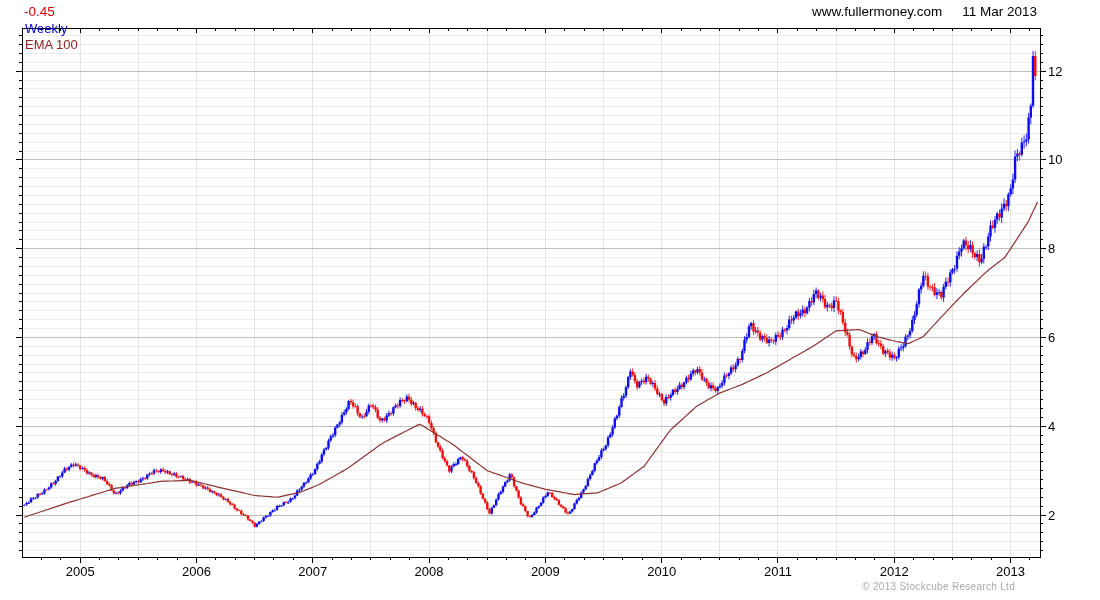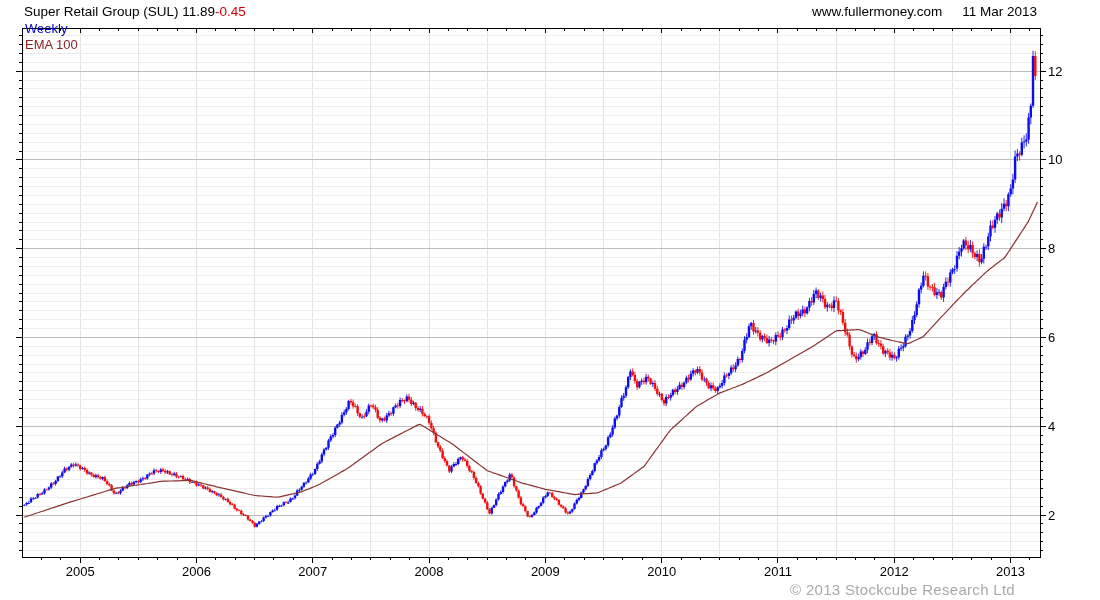--- a/index.html
+++ b/index.html
@@ -4,21 +4,21 @@
 <style>
   html,body{margin:0;padding:0;background:#ffffff;}
   body{width:1100px;height:600px;position:relative;overflow:hidden;
        font-family:"Liberation Sans",sans-serif;color:#000;}
   .hdr{position:absolute;left:24px;top:4px;right:63px;display:flex;align-items:baseline;
        font-size:13.5px;white-space:nowrap;}
   .hdr .chg{}
   .hdr .url{margin-left:auto;}
   .hdr .dt{margin-left:20px;}
   .legend{position:absolute;left:25px;top:21px;font-size:13px;line-height:15.5px;}
-  .copyright{position:absolute;right:85px;top:581px;font-size:15px;color:#a9a9a9;letter-spacing:.3px;}
+  .copyright{position:absolute;right:85px;top:581px;font-size:10px;color:#a9a9a9;letter-spacing:.3px;}
   svg{position:absolute;left:0;top:0;}
 </style>
 </head>
 <body>
 
 <svg id="chart" width="1100" height="600">
     <g shape-rendering="crispEdges" stroke-width="1">
       <line x1="80.15149091740022" y1="28" x2="80.15149091740022" y2="557" stroke="#e3e3e3"></line>
       <line x1="138.30298183480045" y1="28" x2="138.30298183480045" y2="557" stroke="#e3e3e3"></line>
       <line x1="196.45447275220067" y1="28" x2="196.45447275220067" y2="557" stroke="#e3e3e3"></line>
@@ -343,21 +343,20 @@
       <text x="1048" y="519.5137595435858">2</text>
       <text x="1048" y="430.7479234835137">4</text>
       <text x="1048" y="341.9820874234416">6</text>
       <text x="1048" y="253.21625136336945">8</text>
       <text x="1048" y="164.45041530329723">10</text>
       <text x="1048" y="75.68457924322513">12</text>
     </g>
   </svg>
 
 <div class="hdr">
-  <span>Super Retail Group (SUL) 11.89</span>
   <span class="chg" style="color: rgb(212, 0, 0);">-0.45</span>
   <span class="url">www.fullermoney.com</span>
   <span class="dt">11 Mar 2013</span>
 </div>
 
 <div class="legend">
   <div style="color: rgb(0, 0, 200);">Weekly</div>
   <div style="color: rgb(139, 38, 38);">EMA 100</div>
 </div>
 

